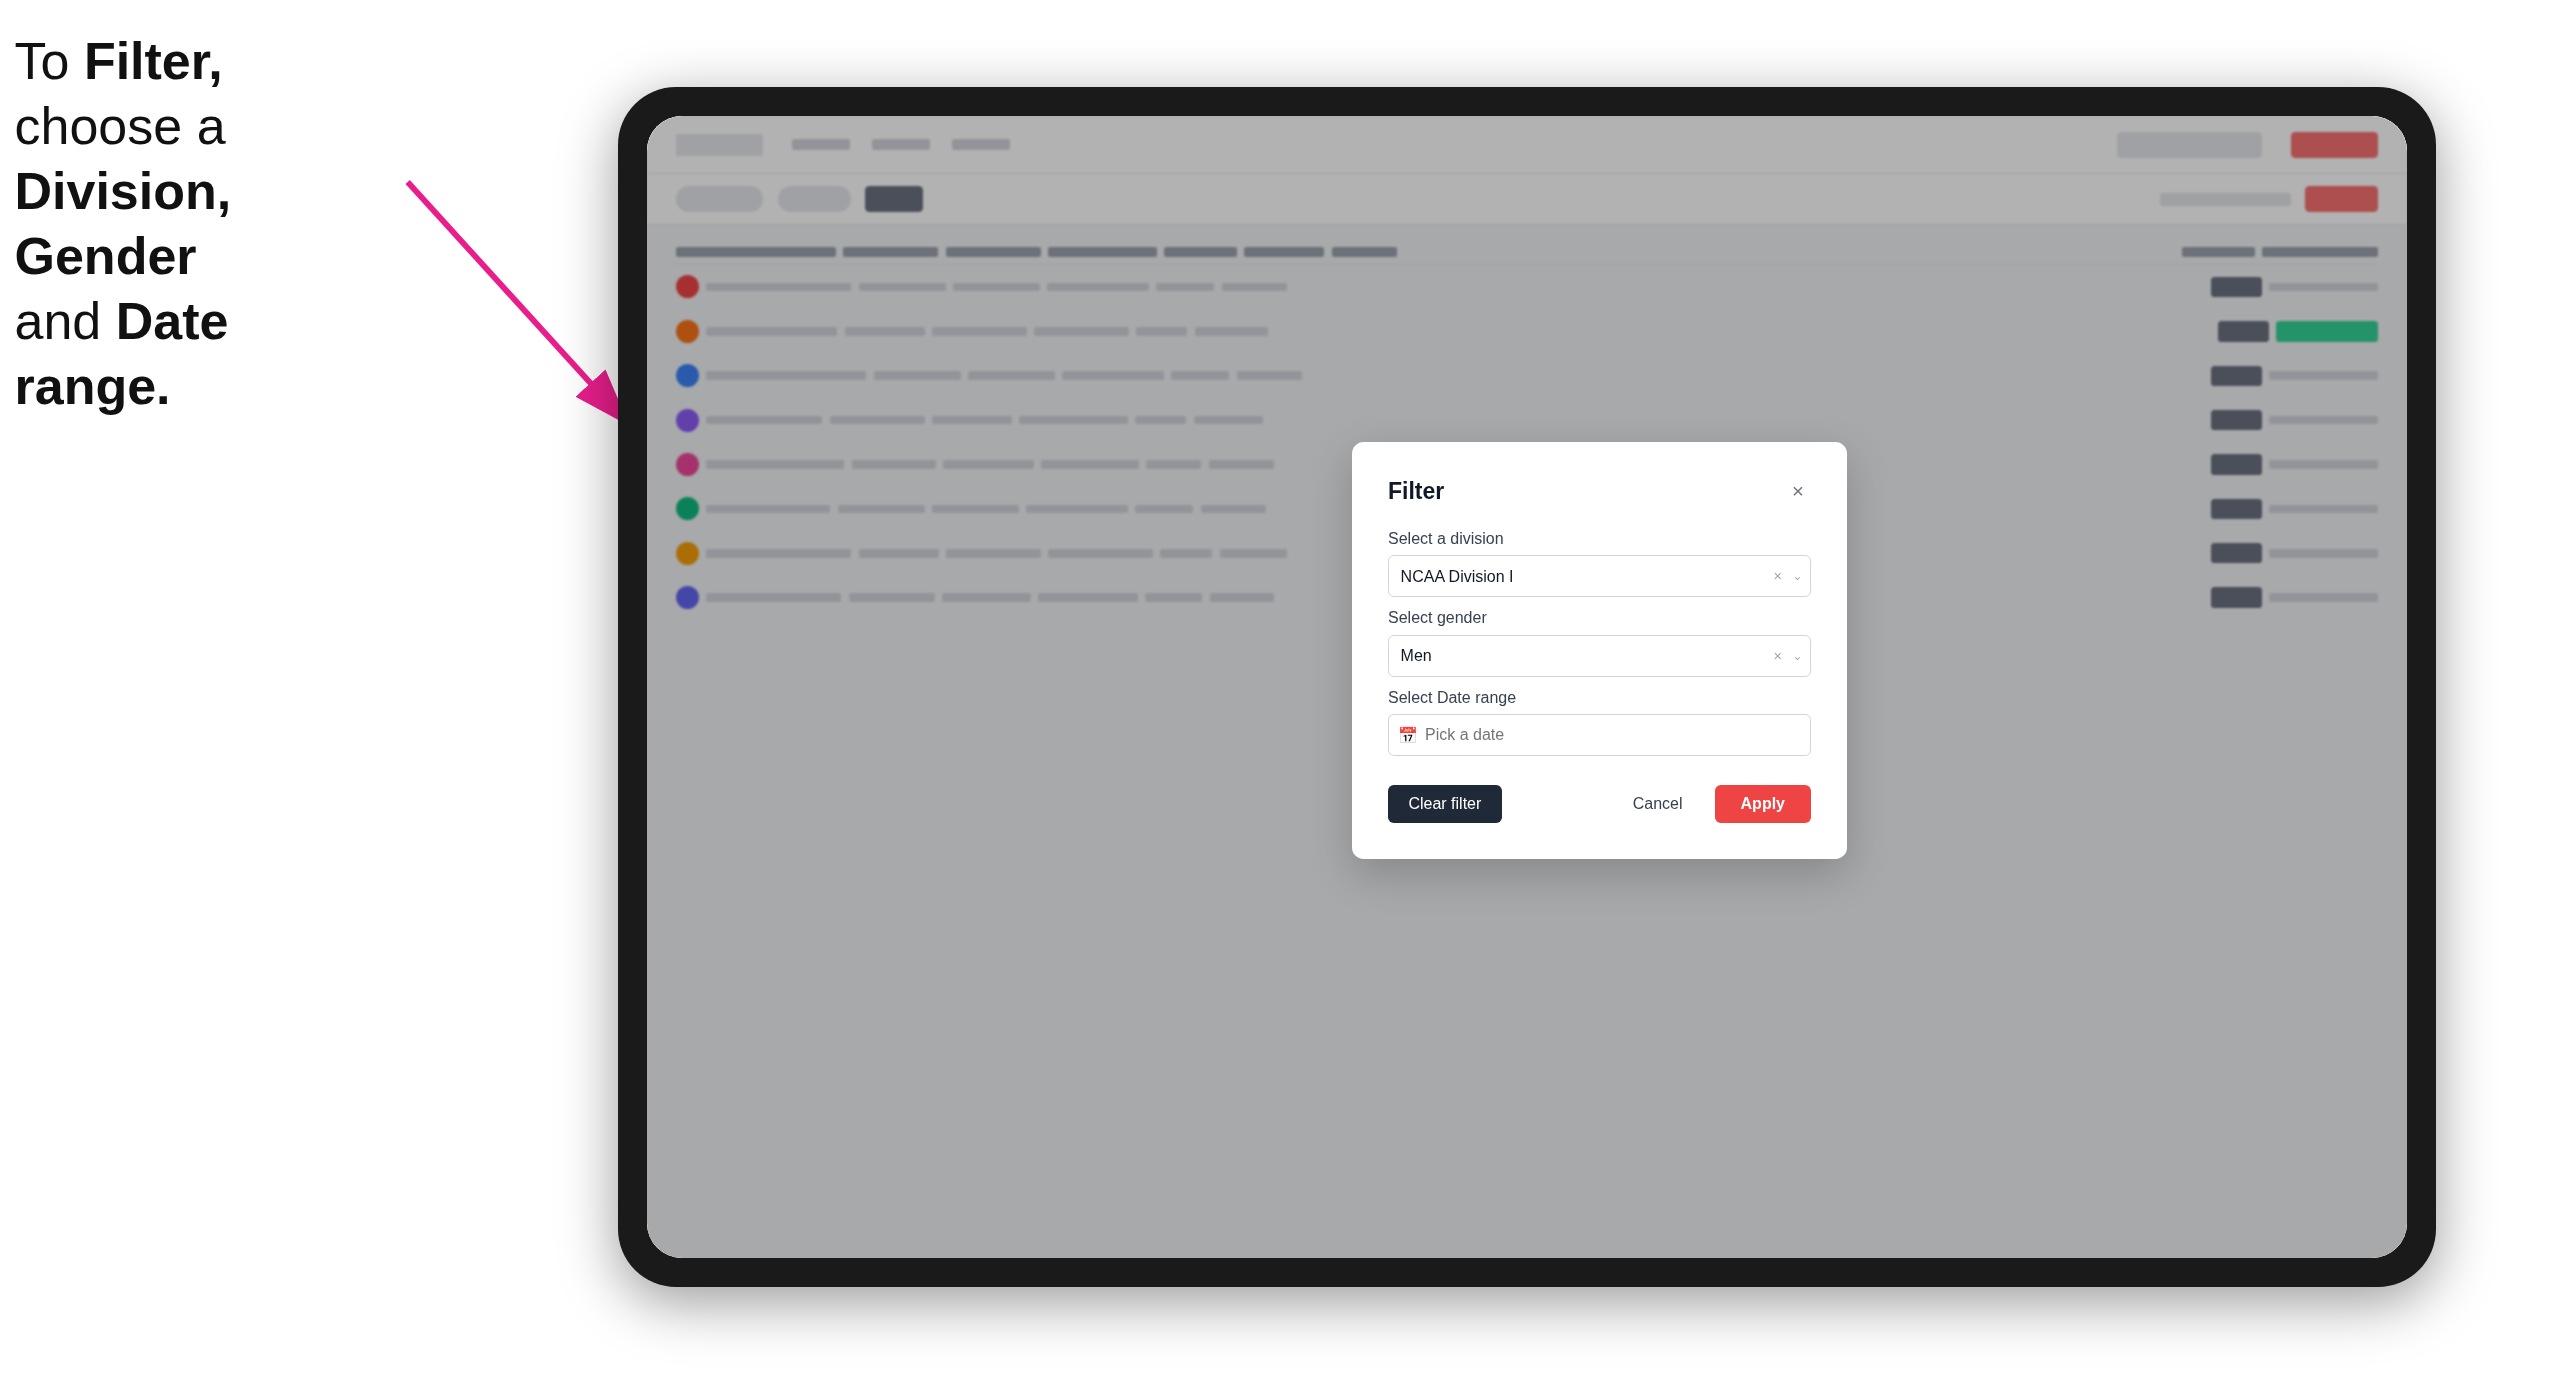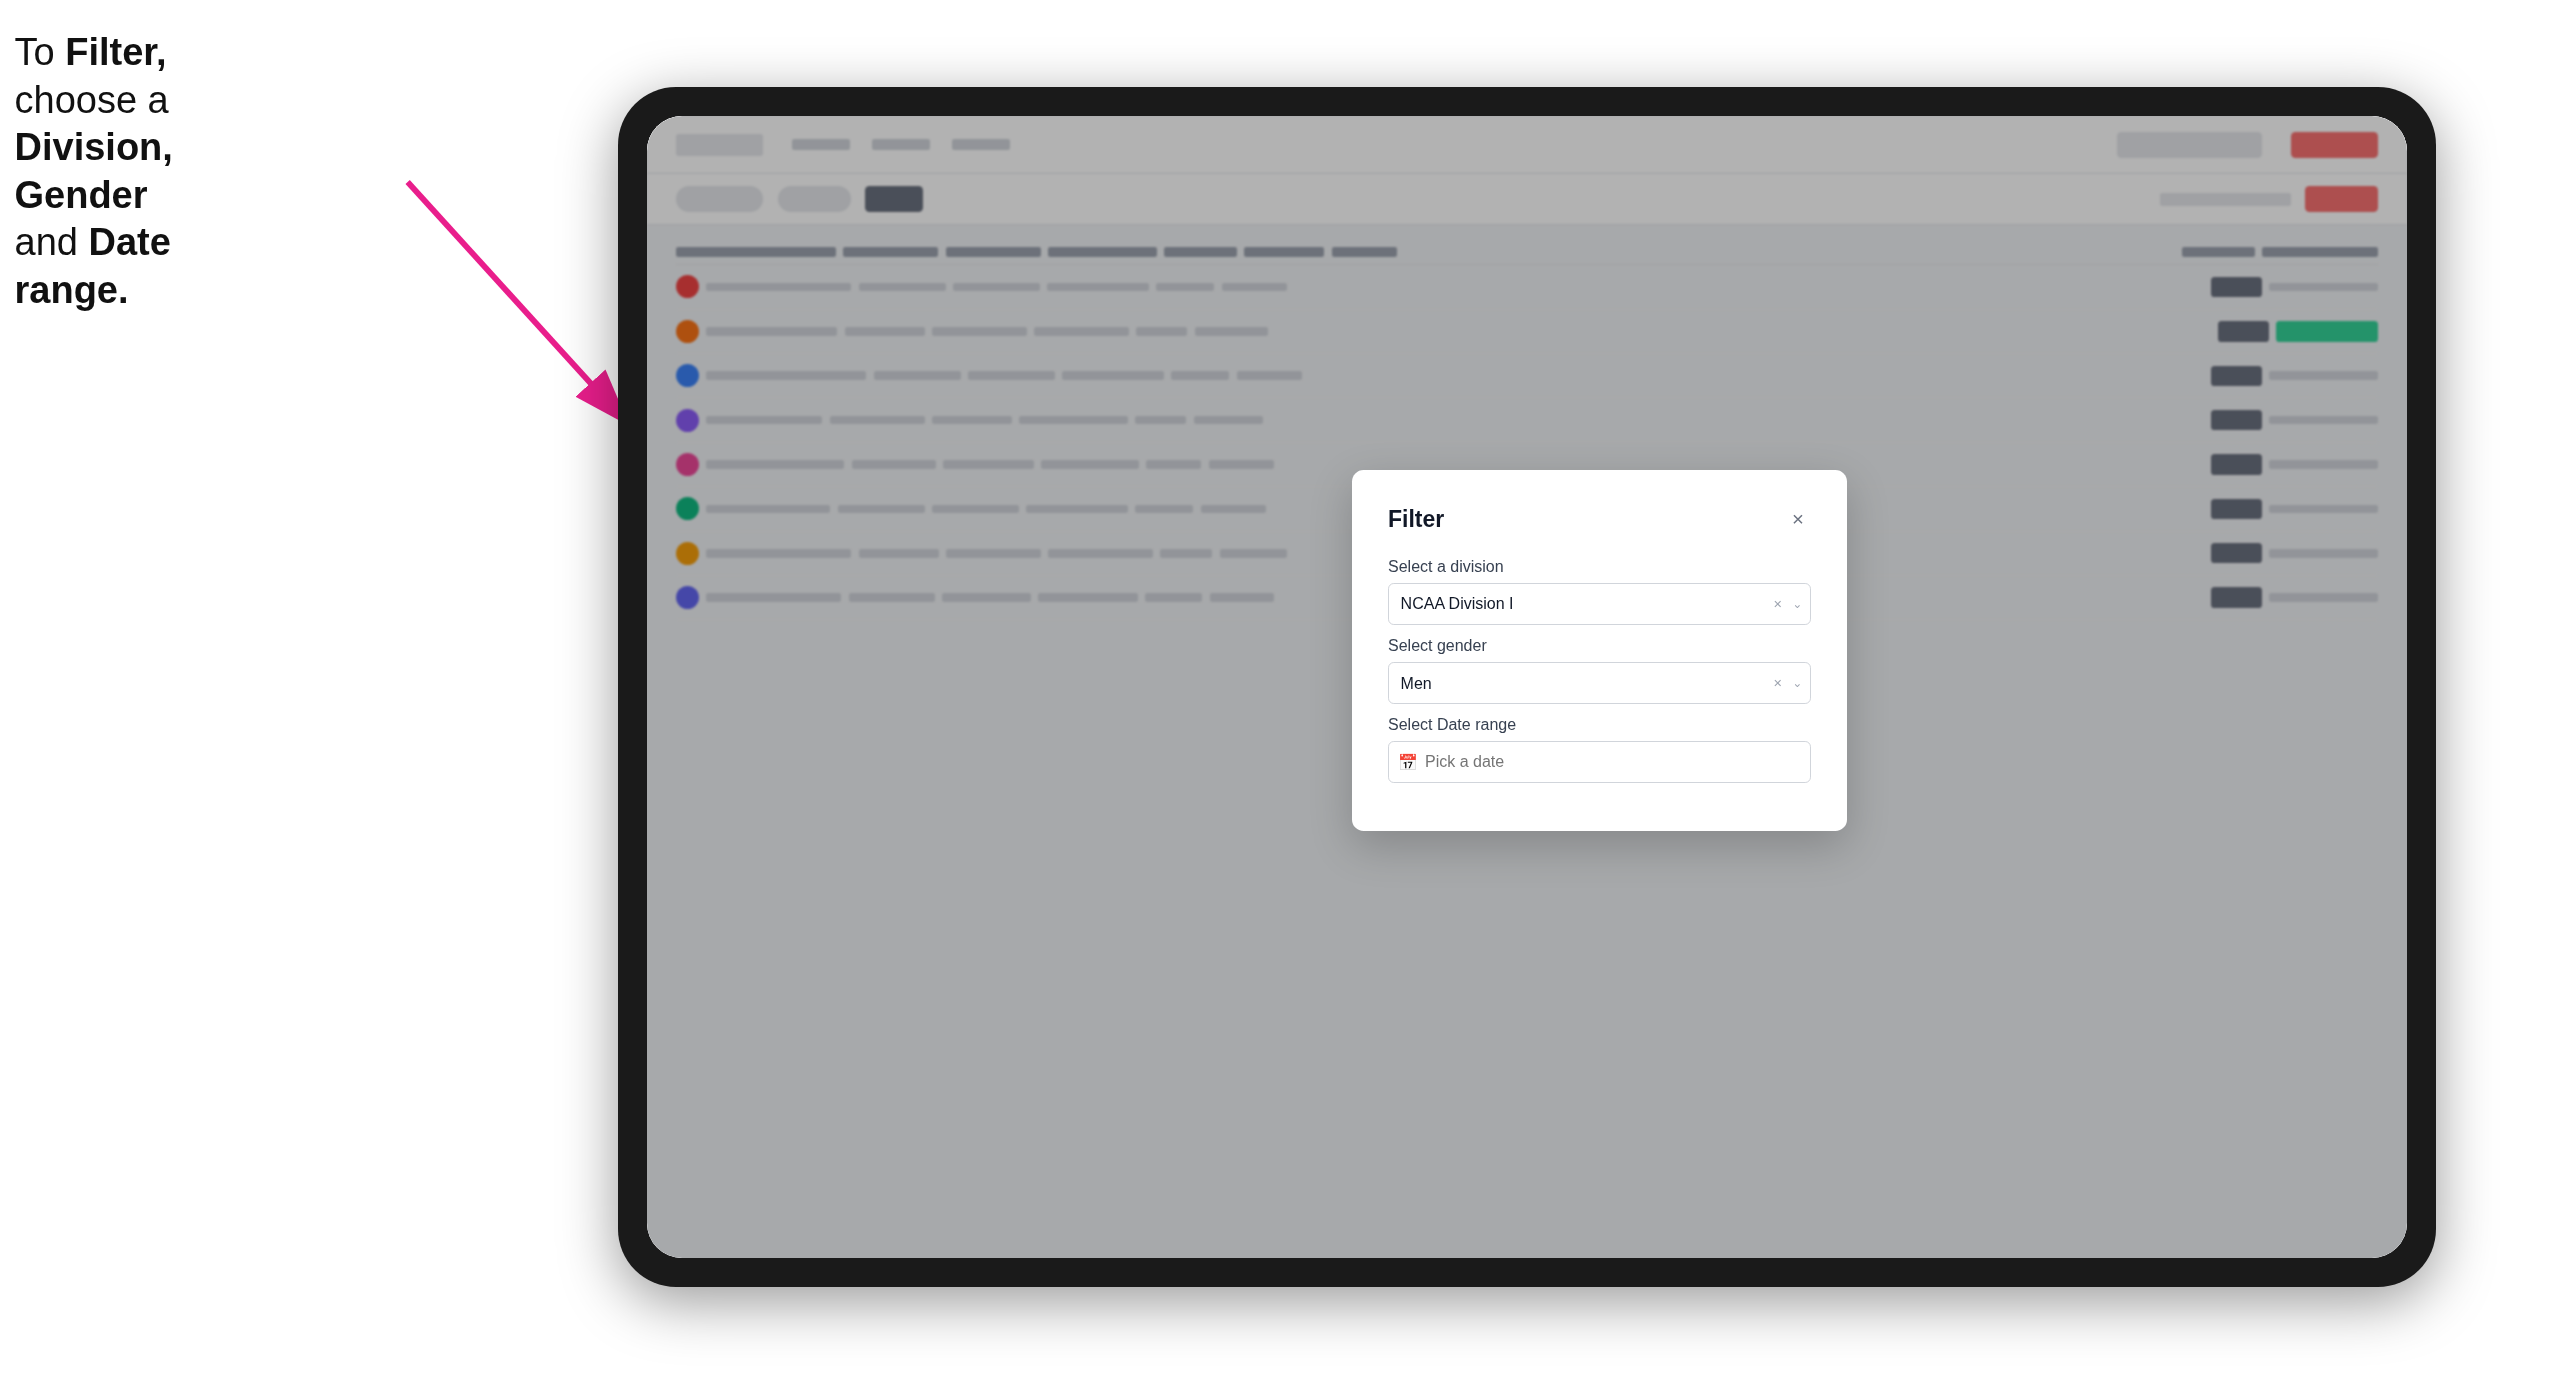--- a/index.html
+++ b/index.html
@@ -11,21 +11,21 @@
       position: relative;
       overflow: hidden;
     }
 
     
     .instruction-text {
       position: absolute;
       top: 29px;
       left: 14.5px;
       width: 233px;
-      font-size: 38px;
+      font-size: 52px;
       line-height: 1.25;
       color: #111;
     }
     .instruction-text .bold { font-weight: 800; }
 
     
     .arrow-container {
       position: absolute;
       top: 73px;
       left: 204px;
@@ -593,20 +593,27 @@
           </div>
 
           <div class="form-group">
             <label class="form-label">Select Date range</label>
             <div class="date-input-wrapper">
               <span class="date-icon">📅</span>
               <input type="text" placeholder="Pick a date" style="">
             </div>
           </div>
 
+          <div class="modal-footer">
+            <button class="btn-clear-filter">Clear filter</button>
+            <div class="modal-footer-right">
+              <button class="btn-cancel">Cancel</button>
+              <button class="btn-apply">Apply</button>
+            </div>
+          </div>
 
         </div>
       </div>
 
     </div>
   </div>
 </div>
 
 
 </body></html>

